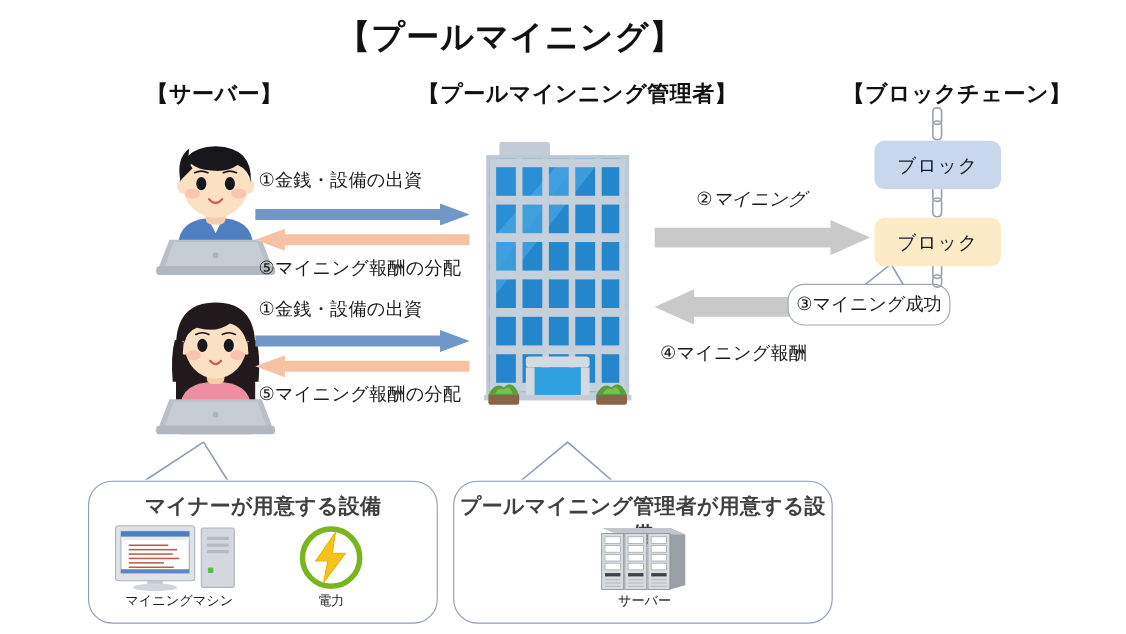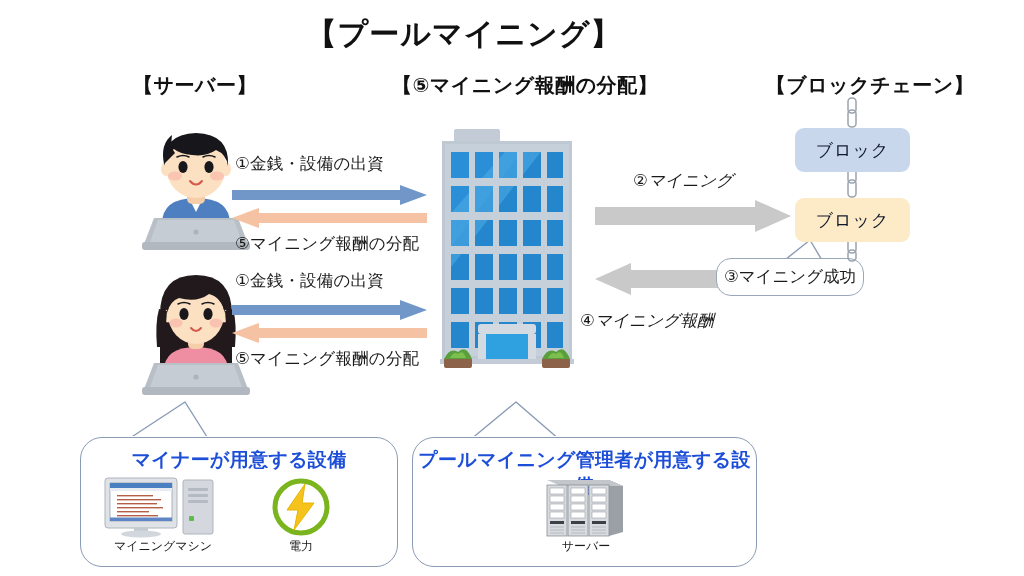--- a/index.html
+++ b/index.html
@@ -95,39 +95,39 @@
   #box-pool-equipment {
     left: 412px; top: 437px; width: 345px; height: 130px;
   }
   .box-title {
     position: absolute;
     top: 9px;
     left: 0; right: 0;
     text-align: center;
     font-size: 19px;
     font-weight: bold;
-    color: #1d4ed8;
+    color: #404040;
     letter-spacing: 0.3px;
   }
   .box-caption {
     position: absolute;
     font-size: 12px;
     color: #1a1a1a;
     text-align: center;
     white-space: nowrap;
     font-family: Liberation Mono, monospace;
   }
 </style>
 </head>
 <body>
 
 <div class="abs" id="page-title">【プールマイニング】</div>
 
 <div class="abs col-header" id="header-miner">【サーバー】</div>
-<div class="abs col-header" id="header-pool">【⑤マイニング報酬の分配】</div>
+<div class="abs col-header" id="header-pool">【プールマインニング管理者】</div>
 <div class="abs col-header" id="header-chain">【ブロックチェーン】</div>
 
 <div class="abs" style="left:140px; top:120px; width:112px; height:130px;">
   <svg width="112" height="130" viewBox="0 0 112 130">
 
     <path d="M22 104 q0 -26 34 -26 q34 0 34 26 l0 26 l-68 0 z" fill="#4e7fc0"></path>
     <path d="M50 80 l6 12 l6 -12 l-3 -3 l-6 0 z" fill="#ffffff"></path>
 
     <rect x="47" y="70" width="18" height="14" rx="5" fill="#f5cda8"></rect>
 
@@ -276,21 +276,21 @@
   <svg class="arrow-svg" width="196" height="32" viewBox="0 0 196 32">
     <path d="M0 7 L160 7 L160 0 L196 16 L160 32 L160 25 L0 25 z" fill="#c9c9c9"></path>
   </svg>
 </div>
 
 <div class="abs" style="left:595px; top:263px;">
   <svg class="arrow-svg" width="196" height="32" viewBox="0 0 196 32">
     <path d="M196 7 L36 7 L36 0 L0 16 L36 32 L36 25 L196 25 z" fill="#c9c9c9"></path>
   </svg>
 </div>
-<div class="abs arrow-label" style="left:580px; top:310px;font-style:italic;">④マイニング報酬</div>
+<div class="abs arrow-label" style="left:600px; top:310px;">④マイニング報酬</div>
 
 <div class="abs" style="left:770px; top:238px;">
   <svg width="70" height="30" viewBox="0 0 70 30">
     <path d="M6 29 L40 2 L56 29" fill="#ffffff" stroke="#8a9bb5" stroke-width="1.4" stroke-linejoin="round"></path>
     <rect x="7" y="26" width="48" height="6" fill="#ffffff"></rect>
   </svg>
 </div>
 <div class="abs callout-small" id="callout-mining-success">③マイニング成功</div>
 
 <div class="abs" style="left:844px; top:96px;">

